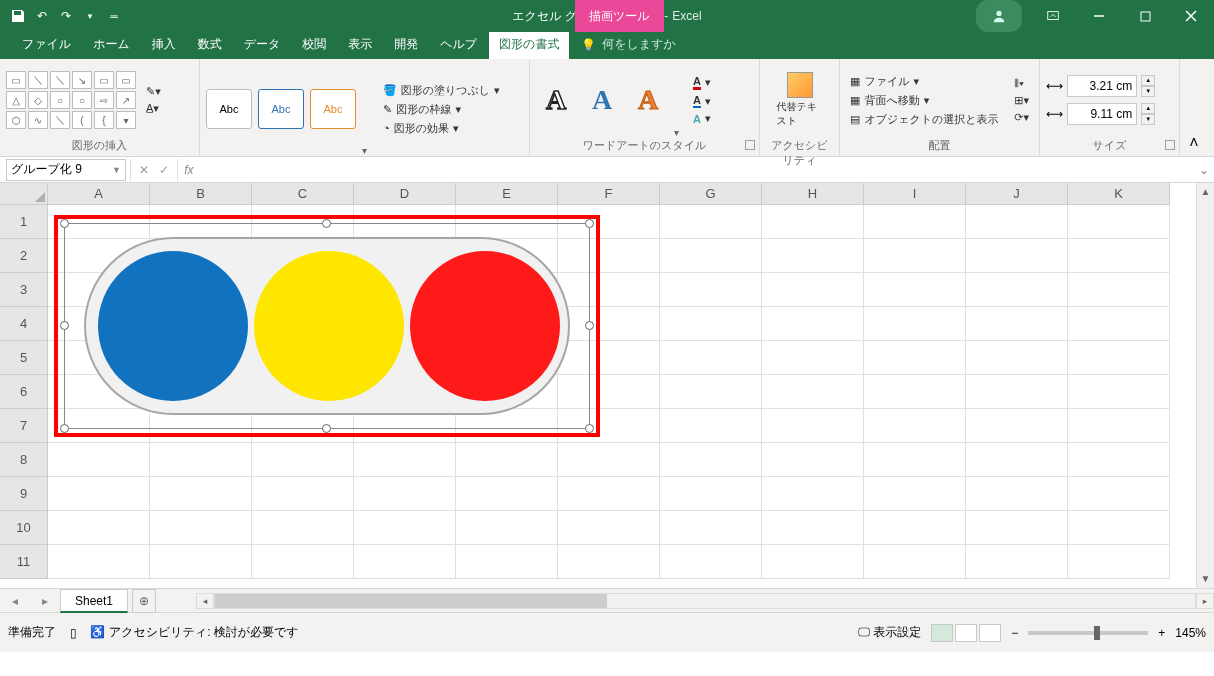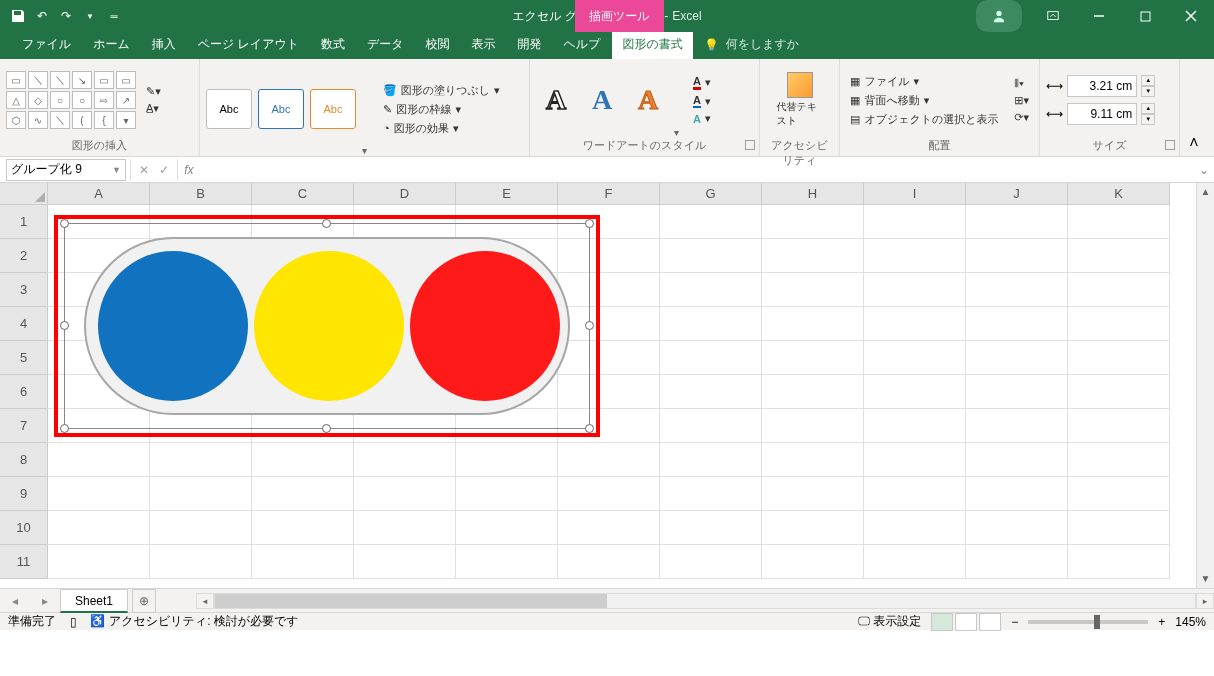--- a/index.html
+++ b/index.html
@@ -73,21 +73,21 @@
 
   .sheet-tabs { height:24px; border-top:1px solid #d6d6d6; display:flex; align-items:center; font-size:12px; background:#f3f2f1; }
   .nav-arrows { width:60px; display:flex; justify-content:space-around; color:#888; }
   .sheet-tab { height:24px; padding:0 14px; background:#fff; border:1px solid #ccc; border-bottom:2px solid #217346; line-height:22px; }
   .add-sheet { width:24px; height:24px; display:flex; align-items:center; justify-content:center; color:#666; border:1px solid #ccc; margin-left:4px; }
   .hscroll { flex:1; margin-left:40px; display:flex; align-items:center; }
   .hscroll .track { flex:1; height:16px; background:#f0f0f0; border:1px solid #dcdcdc; position:relative; }
   .hscroll .thumb { position:absolute; left:0; top:0; bottom:0; width:40%; background:#cdcdcd; }
   .hscroll .btn { width:18px; height:16px; border:1px solid #dcdcdc; text-align:center; font-size:9px; line-height:14px; color:#666; }
 
-  .status { height:18px; background:#f3f2f1; border-top:1px solid #d6d6d6; display:flex; align-items:center; font-size:12px; padding:0 8px; gap:14px; }
+  .status { height:40px; background:#f3f2f1; border-top:1px solid #d6d6d6; display:flex; align-items:center; font-size:12px; padding:0 8px; gap:14px; }
   .status .right { margin-left:auto; display:flex; align-items:center; gap:10px; }
   .view-btns { display:flex; gap:2px; }
   .view-btns div { width:22px; height:18px; border:1px solid #c8c8c8; background:#fff; }
   .view-btns div.active { background:#d4e8dc; }
   .zoom-slider { width:120px; height:4px; background:#c8c8c8; position:relative; }
   .zoom-slider .t { position:absolute; left:55%; top:-5px; width:6px; height:14px; background:#666; }
 </style>
 </head>
 <body>
 
@@ -137,21 +137,20 @@
           <path d="M1 1l10 10M11 1L1 11"></path>
         </svg>
       </div>
   </div>
 </div>
 
 <div class="ribbon-tabs">
   <div class="tab">ファイル</div>
   <div class="tab">ホーム</div>
   <div class="tab">挿入</div>
-  <div class="tab">ページ レイアウト</div>
   <div class="tab">数式</div>
   <div class="tab">データ</div>
   <div class="tab">校閲</div>
   <div class="tab">表示</div>
   <div class="tab">開発</div>
   <div class="tab">ヘルプ</div>
   <div class="tab active">図形の書式</div>
   <div class="tellme">
     <span>💡</span>
     <span>何をしますか</span>

